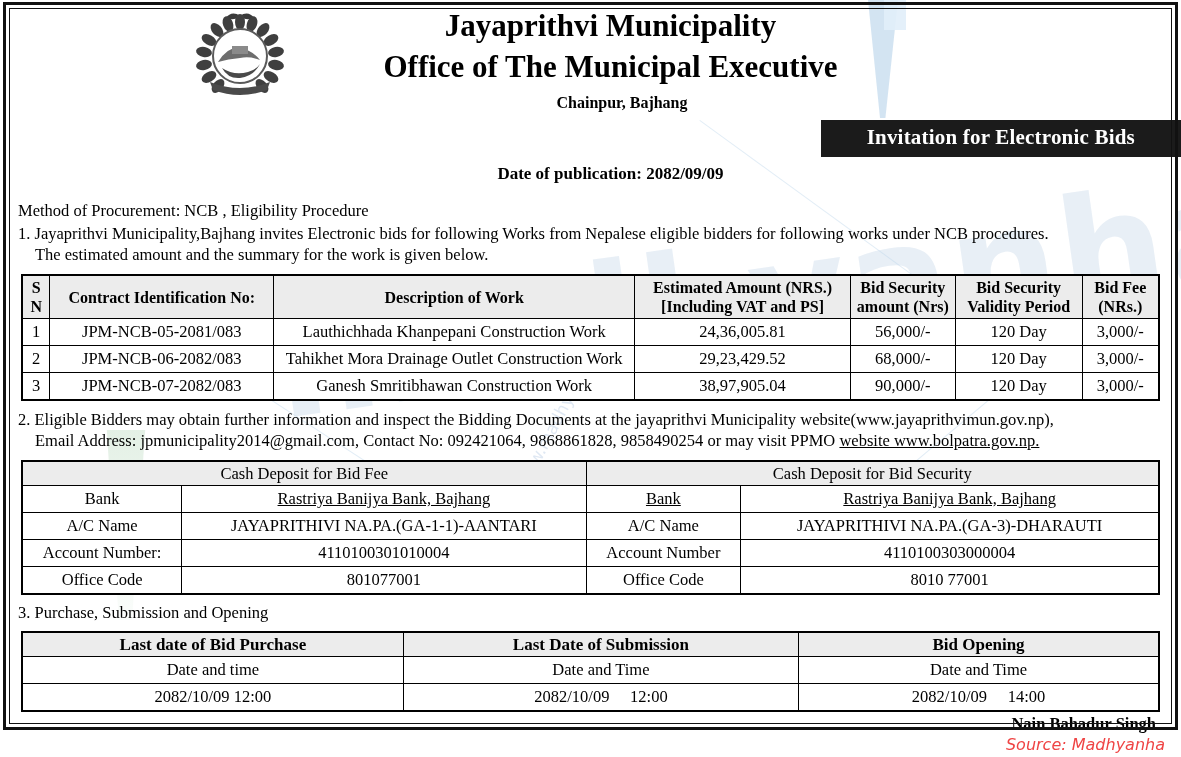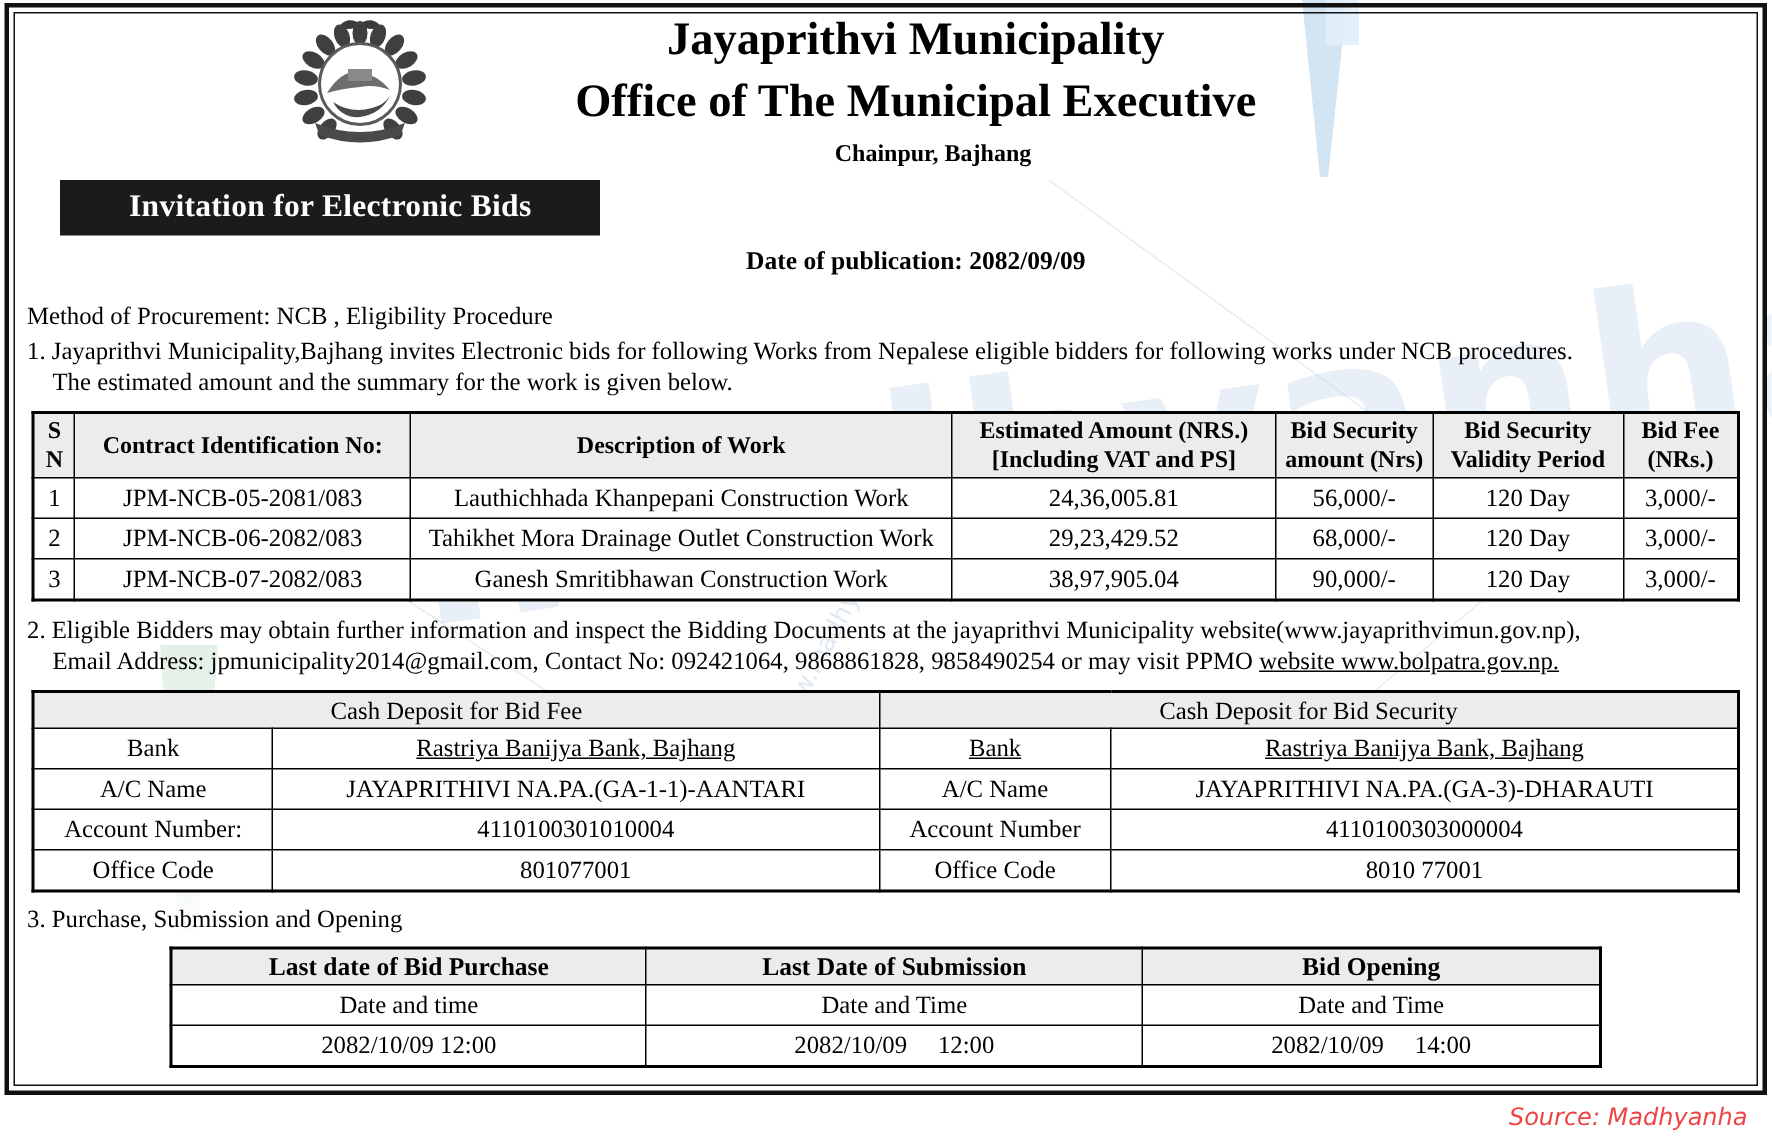--- a/index.html
+++ b/index.html
@@ -106,21 +106,21 @@
     margin: 0;
     padding-left: 40px;
   }
   .h-place {
     text-align: center;
     font-weight: bold;
     font-size: 16px;
     margin: 6px 0 0 0;
     padding-left: 63px;
   }
-  .banner-wrap { text-align: left; padding-left: 40px; margin-top: 8px; }
+  .banner-wrap { text-align: right; padding-left: 40px; margin-top: 8px; }
   .banner {
     display: inline-block;
     background: #1b1b1b;
     color: #ffffff;
     font-weight: bold;
     font-size: 21px;
     padding: 5px 46px 7px 46px;
     letter-spacing: 0.2px;
   }
   .h-date {
@@ -170,21 +170,21 @@
   #bid-table tbody td { font-size: 16.5px; }
   .sn-head { font-size: 15px; line-height: 15px; padding: 2px 1px; }
 
   
   #cash-table { margin-top: 9px; width: 1139px; }
   #cash-table td { height: 26px; font-size: 16.5px; }
   #cash-table .grp-head { background: #ececec; font-weight: normal; font-size: 16.5px; }
   .uline { text-decoration: underline; }
 
   
-  #sched-table { margin-top: 8px; width: 955px; }
+  #sched-table { margin-top: 8px; width: 1139px; }
   #sched-table td { height: 27px; font-size: 16.5px; }
   #sched-table thead th { font-size: 17px; }
 
   .sign {
     width: 1139px;
     margin: 2px auto 0 auto;
     text-align: right;
     font-weight: bold;
     font-size: 16.5px;
     padding-right: 4px;
@@ -421,15 +421,16 @@
           <td>Date and Time</td>
         </tr>
       <tr id="sched-val-row">
           <td style="white-space: pre;">2082/10/09 12:00</td>
           <td style="white-space: pre;">2082/10/09     12:00</td>
           <td style="white-space: pre;">2082/10/09     14:00</td>
         </tr>
     </tbody>
   </table>
 
+  <div class="sign">Nain Bahadur Singh</div>
 
   <div class="source">Source: Madhyanha</div>
 </div>
 
 </body></html>

